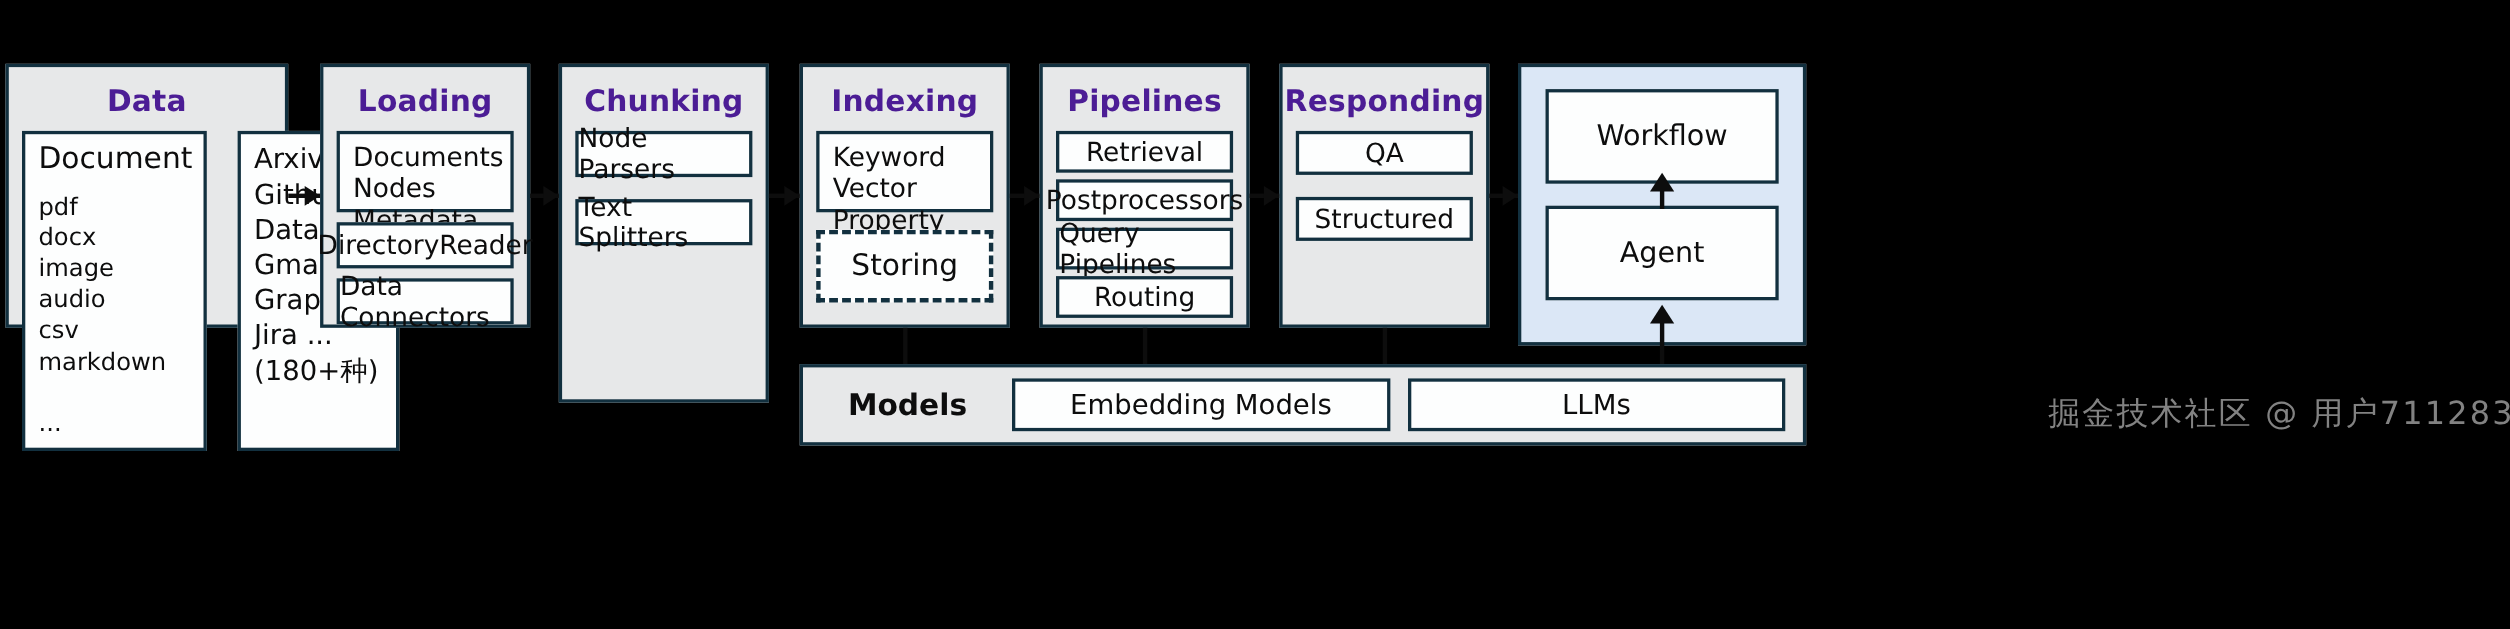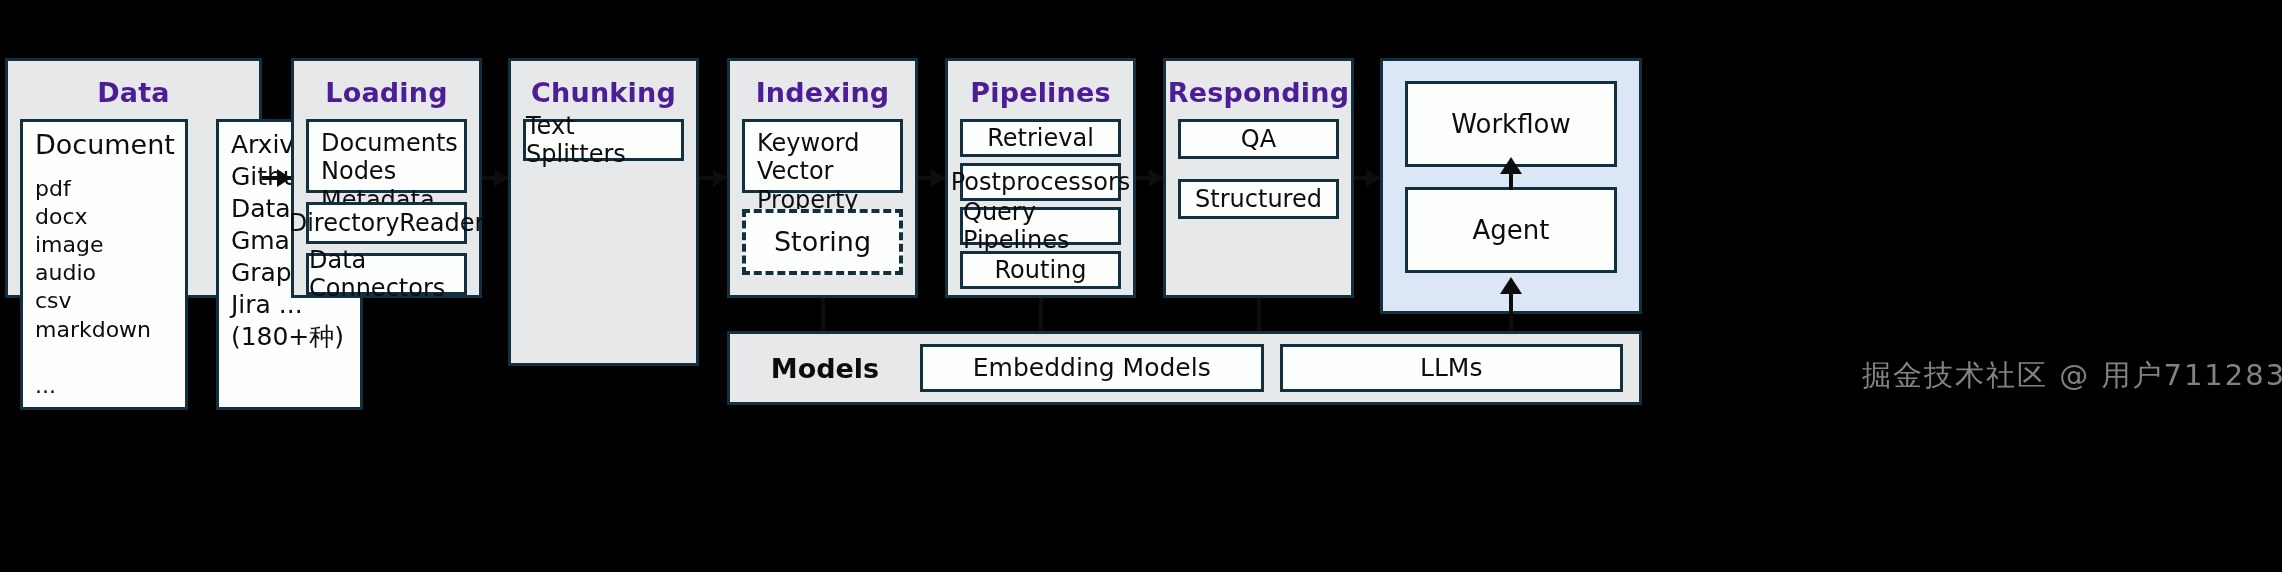--- a/index.html
+++ b/index.html
@@ -195,20 +195,21 @@
 Nodes
 Metadata</div>
       <div class="box" style="height:42px; font-size:24px;">DirectoryReader</div>
       <div class="box" style="height:42px; font-size:24px;">Data Connectors</div>
     </div>
   </div>
 
   <div class="stage" id="stage-chunking" style="left:508px; top:58px; width:191px; height:308px;">
     <div class="stage-title">Chunking</div>
     <div class="stack" style="gap:20px;">
+      <div class="box" style="height:42px; font-size:24px;">Node Parsers</div>
       <div class="box" style="height:42px; font-size:24px;">Text Splitters</div>
     </div>
   </div>
 
   <div class="stage" id="stage-indexing" style="left:727px; top:58px; width:191px; height:240px;">
     <div class="stage-title">Indexing</div>
     <div class="stack" style="gap:16px;">
       <div class="box left" style="height:74px; font-size:24px;">Keyword
 Vector
 Property Graph</div>

